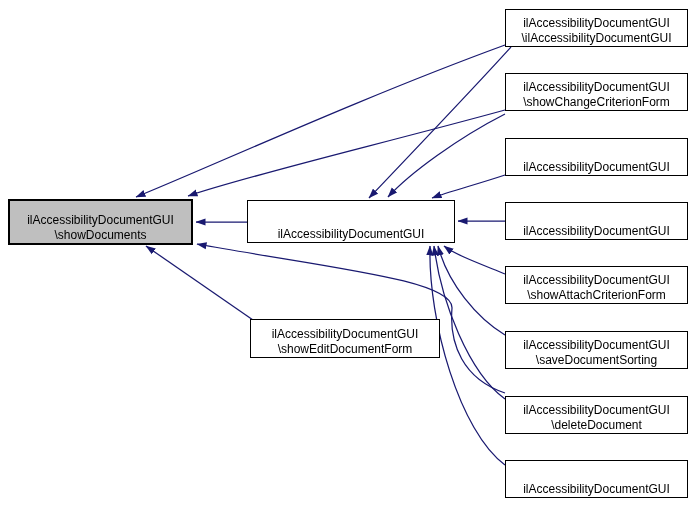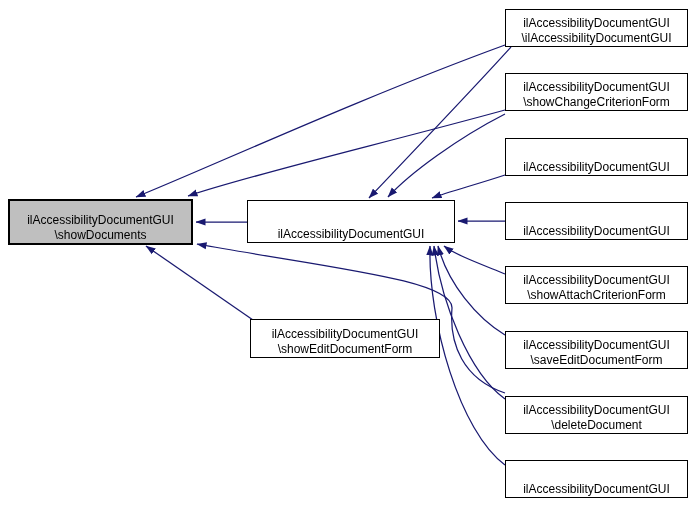--- a/index.html
+++ b/index.html
@@ -101,21 +101,21 @@
       </div>
       <div class="node" style="left: 505px; top: 202px; width: 183px; height: 38px;">
         <span class="line">ilAccessibilityDocumentGUI</span>
       </div>
       <div class="node" style="left: 505px; top: 266px; width: 183px; height: 38px;">
         <span class="line">ilAccessibilityDocumentGUI</span>
         <span class="line">\showAttachCriterionForm</span>
       </div>
       <div class="node" style="left: 505px; top: 331px; width: 183px; height: 38px;">
         <span class="line">ilAccessibilityDocumentGUI</span>
-        <span class="line">\saveEditDocumentForm</span>
+        <span class="line">\saveDocumentSorting</span>
       </div>
       <div class="node" style="left: 505px; top: 396px; width: 183px; height: 38px;">
         <span class="line">ilAccessibilityDocumentGUI</span>
         <span class="line">\deleteDocument</span>
       </div>
       <div class="node" style="left: 505px; top: 460px; width: 183px; height: 38px;">
         <span class="line">ilAccessibilityDocumentGUI</span>
       </div>
     </div>
 </div>

